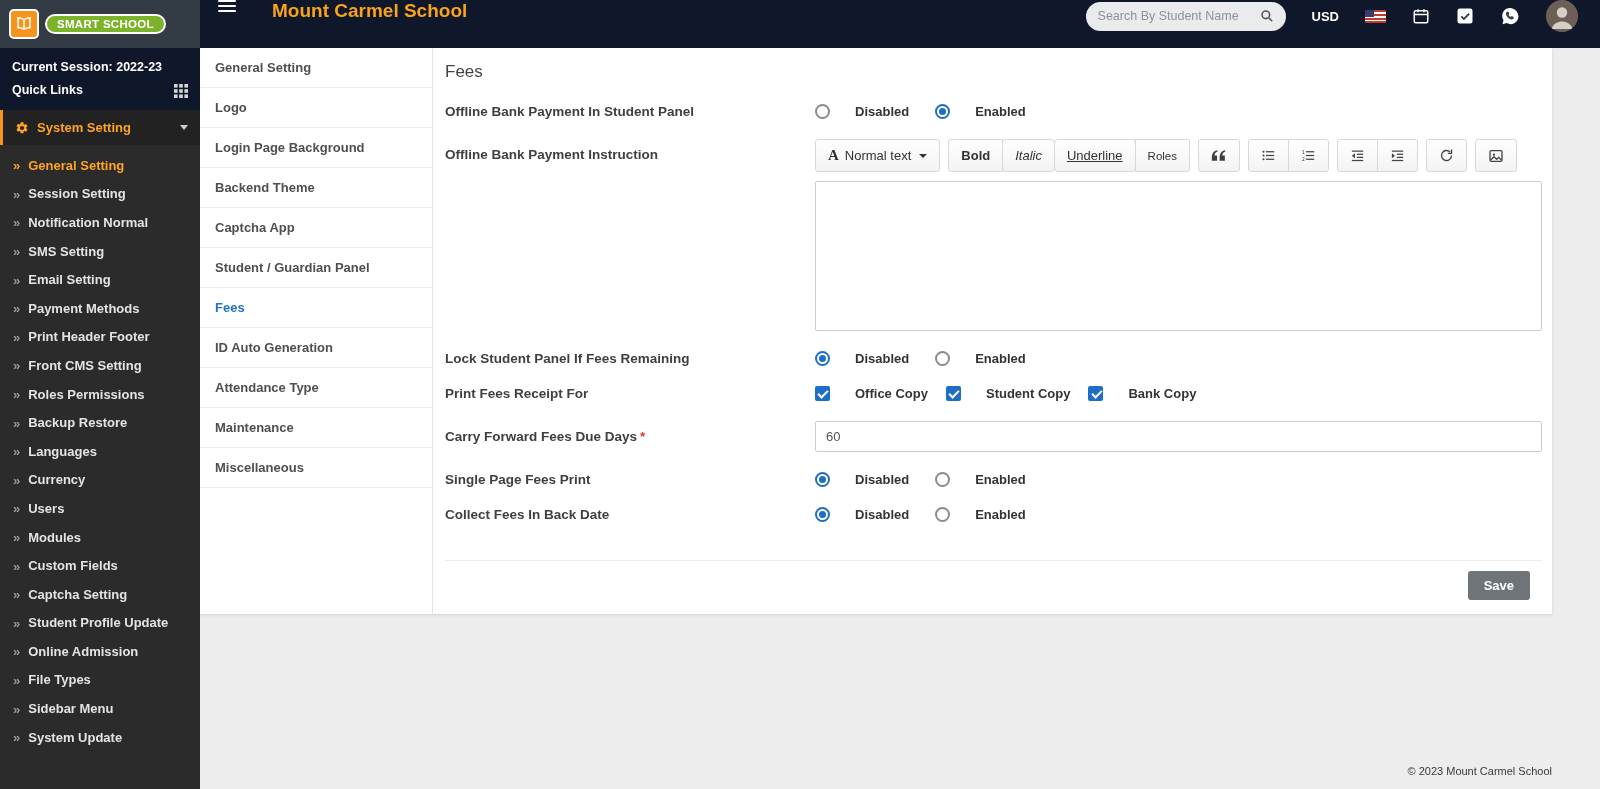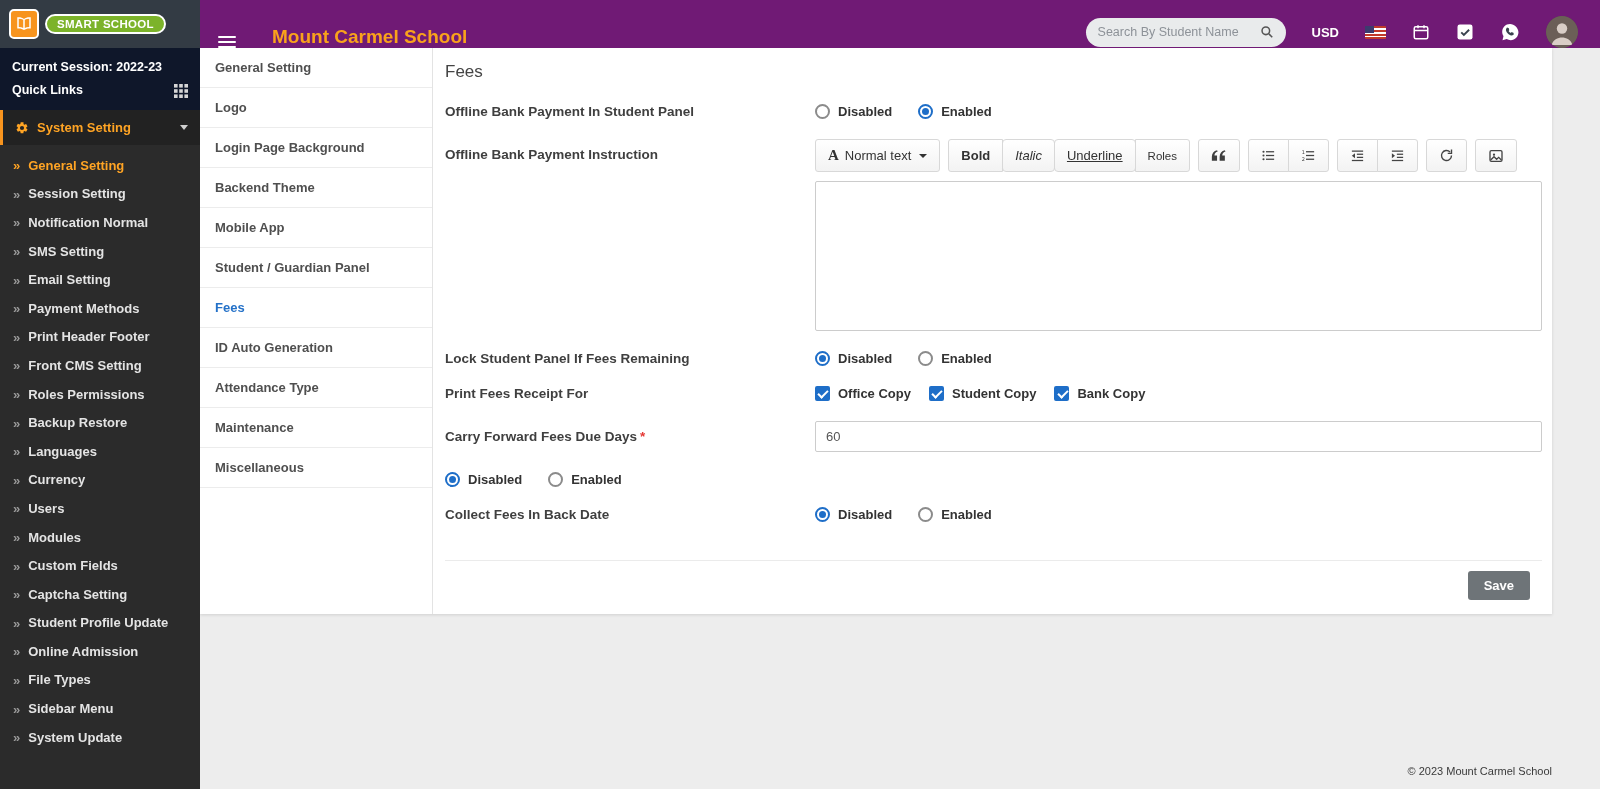--- a/index.html
+++ b/index.html
@@ -1,20 +1,20 @@
 <!DOCTYPE html>
 <html><head>
 <meta charset="utf-8">
 <style>
   *{margin:0;padding:0;box-sizing:border-box}
   html,body{width:1600px;height:789px;overflow:hidden;background:#ededed;
     font-family:"Liberation Sans","DejaVu Sans",sans-serif;}
 
   
-  .topbar{position:fixed;top:0;left:0;right:0;height:48px;background:#701a75;display:flex;align-items:flex-end;z-index:30}
+  .topbar{position:fixed;top:0;left:0;right:0;height:48px;background:#0f172a;display:flex;align-items:flex-start;z-index:30}
   .brand{width:200px;height:48px;background:#333b44;display:flex;align-items:center;gap:6px;padding:0 9px;cursor:pointer;flex-shrink:0}
   .logo-badge{width:30px;height:30px;border-radius:5px;background:#f7941e;border:2px solid #fff;display:flex;align-items:center;justify-content:center;flex-shrink:0}
   .brand-pill{background:#7cb32a;border:2px solid #fff;border-radius:14px;color:#fff;font-weight:bold;font-size:11.5px;padding:2px 10px;white-space:nowrap;letter-spacing:.3px}
   .hamburger{display:flex;flex-direction:column;gap:3px;margin-left:18px;cursor:pointer}
   .hamburger span{display:block;width:18px;height:2px;background:#fff;border-radius:1px}
   .school-title{color:#f9a21b;font-size:19px;font-weight:bold;margin-left:36px;white-space:nowrap}
   .top-right{margin-left:auto;display:flex;align-items:center;gap:26px;padding-right:22px}
   .search-pill{width:200px;height:29px;background:#e9ebec;border-radius:15px;display:flex;align-items:center;padding:0 12px;gap:6px}
   .search-pill input{border:0;outline:0;background:transparent;flex:1;font-size:12.5px;color:#333;min-width:0}
   .search-pill input::placeholder{color:#8d9298}
@@ -43,21 +43,21 @@
   .subnav{width:233px;border-right:1px solid #e3e3e3;flex-shrink:0}
   .subnav-item{padding:12px 15px;border-bottom:1px solid #ececec;font-size:13px;font-weight:bold;color:#4f4f4f;cursor:pointer;white-space:nowrap}
   .subnav-item.active{color:#2471c8}
   .content{flex:1;display:flex;flex-direction:column;padding:14px 10px 0 12px;min-width:0}
   .page-title{font-size:17px;font-weight:500;color:#444;margin-bottom:22px}
 
   .frow{display:flex;align-items:center;margin-bottom:20px}
   .frow-label{width:370px;flex-shrink:0;font-size:13.5px;font-weight:bold;color:#3f3f3f}
   .req{color:#e53935;margin-left:3px}
   .fcontrol{flex:1;display:flex;align-items:center;gap:26px;min-width:0}
-  .opt{display:flex;align-items:center;gap:8px;font-size:13px;font-weight:bold;color:#333;cursor:pointer}
+  .opt{display:flex;align-items:center;gap:25px;font-size:13px;font-weight:bold;color:#333;cursor:pointer}
   input.radio{appearance:none;-webkit-appearance:none;width:15px;height:15px;border:2px solid #8b8b8b;border-radius:50%;position:relative;cursor:pointer;background:#fff}
   input.radio:checked{border-color:#1e6ec8}
   input.radio:checked::before{content:"";position:absolute;inset:2px;background:#1e6ec8;border-radius:50%}
   input.cbx{appearance:none;-webkit-appearance:none;width:15px;height:15px;border:2px solid #8b8b8b;border-radius:2px;position:relative;cursor:pointer;background:#fff}
   input.cbx:checked{background:#1e6ec8;border-color:#1e6ec8}
   input.cbx:checked::before{content:"";position:absolute;left:3.2px;top:-0.5px;width:4px;height:8px;border-right:2px solid #fff;border-bottom:2px solid #fff;transform:rotate(45deg)}
 
   
   .editor-row{align-items:flex-start}
   .editor-row .frow-label{padding-top:8px}
@@ -262,21 +262,21 @@
   </div>
 </div>
 
 <div class="settings-card">
 
   <div class="subnav">
     <div class="subnav-item">General Setting</div>
     <div class="subnav-item">Logo</div>
     <div class="subnav-item">Login Page Background</div>
     <div class="subnav-item">Backend Theme</div>
-    <div class="subnav-item">Mobile App</div>
+    <div class="subnav-item">Captcha App</div>
     <div class="subnav-item">Student / Guardian Panel</div>
     <div class="subnav-item active">Fees</div>
     <div class="subnav-item">ID Auto Generation</div>
     <div class="subnav-item">Attendance Type</div>
     <div class="subnav-item">Maintenance</div>
     <div class="subnav-item">Miscellaneous</div>
   </div>
 
   <div class="content">
     <div class="page-title">Fees</div>
@@ -423,20 +423,21 @@
     <div class="frow">
       <div class="frow-label">
         <span>Carry Forward Fees Due Days</span><span class="req">*</span>
       </div>
       <div class="fcontrol">
         <input type="text" class="text-input" value="60" style="">
       </div>
     </div>
 
     <div class="frow">
+      <div class="frow-label">Single Page Fees Print</div>
       <div class="fcontrol">
         <label class="opt">
           <input type="radio" class="radio" name="spfp" checked="" style="">
           <span>Disabled</span>
         </label>
         <label class="opt">
           <input type="radio" class="radio" name="spfp" style="">
           <span>Enabled</span>
         </label>
       </div>

